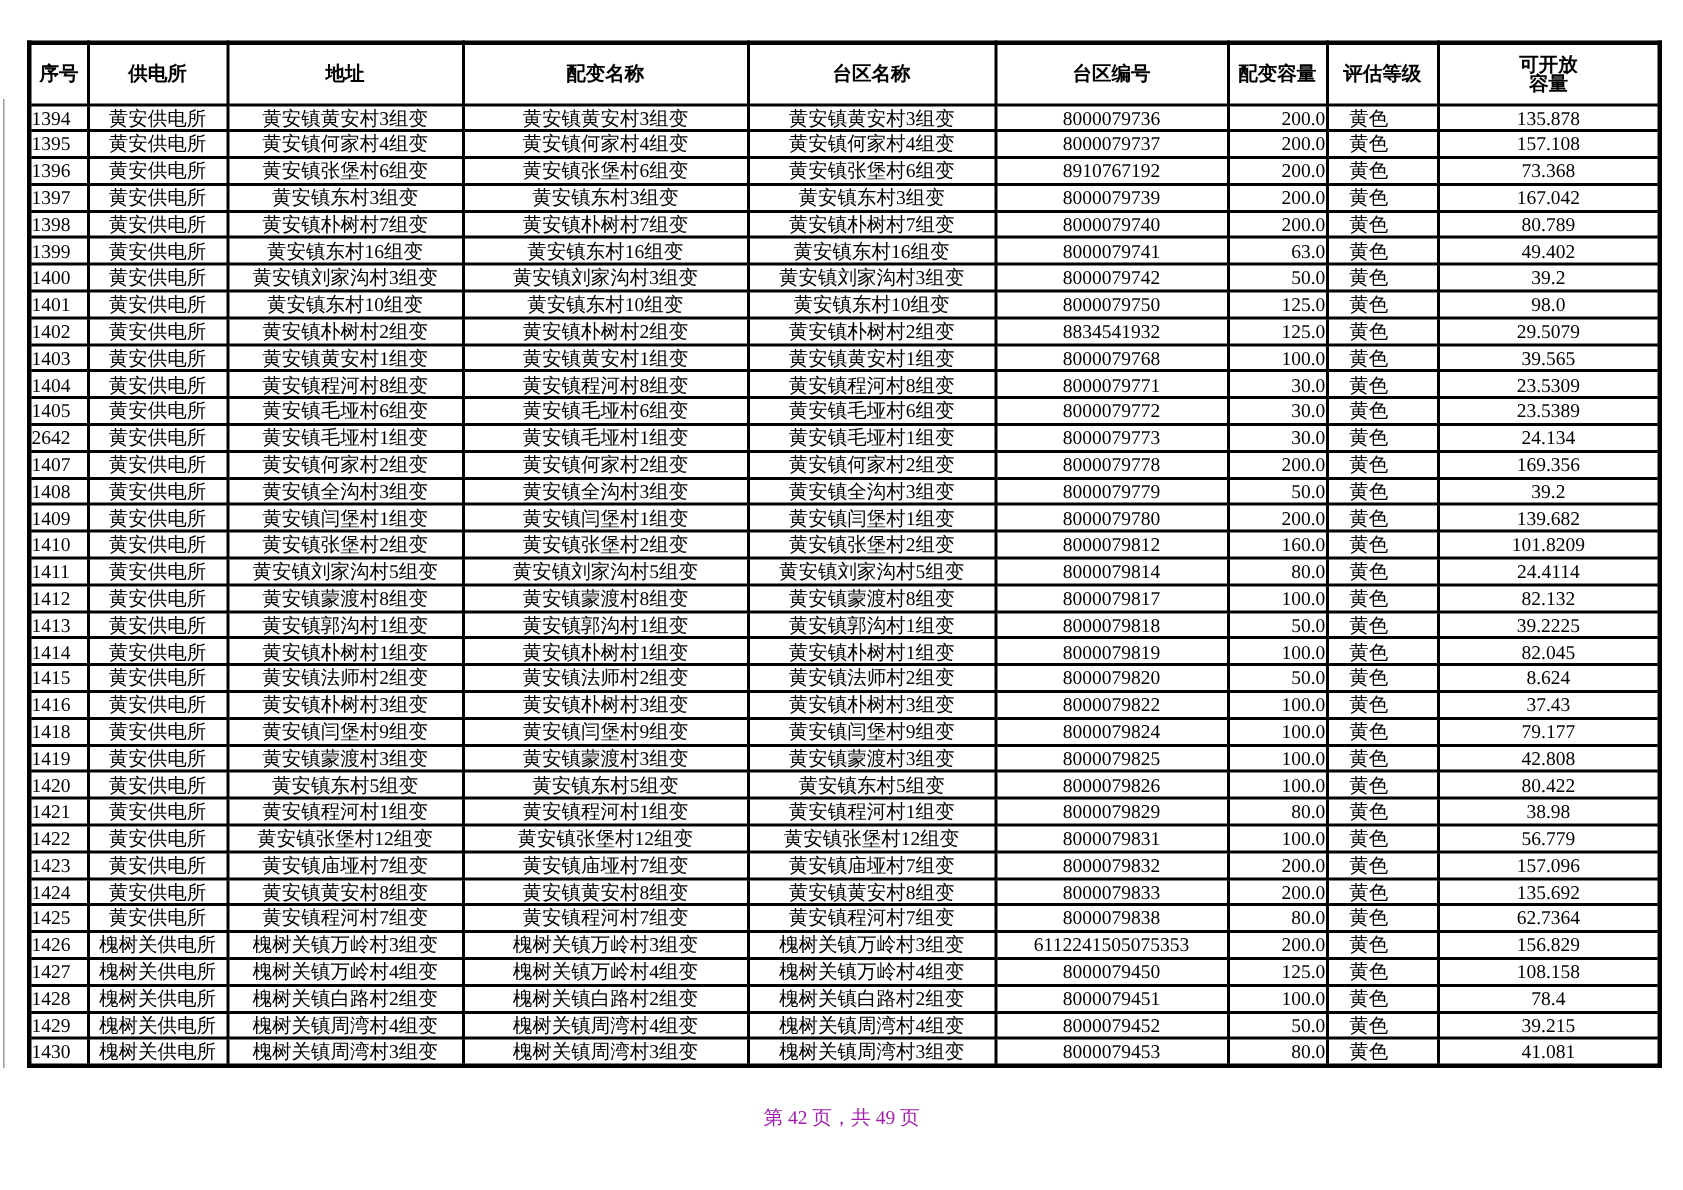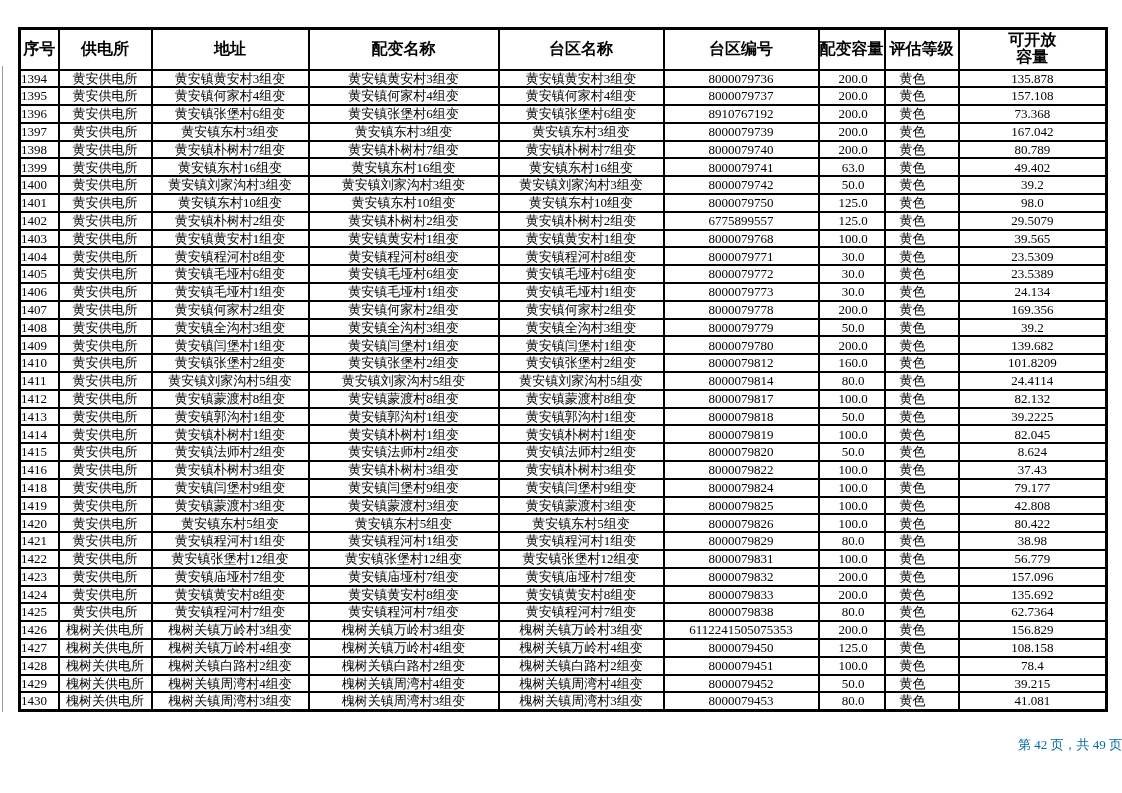--- a/index.html
+++ b/index.html
@@ -18,30 +18,30 @@
   }
   table.grid th, table.grid td{
     border:2px solid #000;
     padding:0;margin:0;
     overflow:hidden;white-space:nowrap;
     line-height:1.05;
   }
   table.grid thead tr{height:41px;}
   table.grid th{
     font-weight:bold;text-align:center;vertical-align:middle;
-    white-space:pre-line;font-size:16px;
+    white-space:pre-line;font-size:13px;
   }
   table.grid tbody tr{height:17.8px;}
   table.grid td{text-align:center;vertical-align:middle;}
   table.grid td:nth-child(1){padding-right:20px;}
-  table.grid td:nth-child(7){text-align:center;padding-left:3px;}
+  table.grid td:nth-child(7){text-align:right;padding-left:3px;}
   table.grid td:nth-child(8){text-align:left;padding-left:14px;}
   .footer{
     position:absolute;left:0;top:736px;width:1122px;
-    text-align:right;font-size:13px;color:#0369a1;
+    text-align:center;font-size:13px;color:#a21caf;
   }
 </style>
 </head>
 <body>
 
 <div class="page">
   <div class="edge-line"></div>
 
   <table class="grid">
     <colgroup>
@@ -157,21 +157,21 @@
           <td>125.0</td>
           <td>黄色</td>
           <td>98.0</td>
         </tr>
         <tr>
           <td>1402</td>
           <td>黄安供电所</td>
           <td>黄安镇朴树村2组变</td>
           <td>黄安镇朴树村2组变</td>
           <td>黄安镇朴树村2组变</td>
-          <td>6775899557</td>
+          <td>8834541932</td>
           <td>125.0</td>
           <td>黄色</td>
           <td>29.5079</td>
         </tr>
         <tr>
           <td>1403</td>
           <td>黄安供电所</td>
           <td>黄安镇黄安村1组变</td>
           <td>黄安镇黄安村1组变</td>
           <td>黄安镇黄安村1组变</td>
@@ -196,21 +196,21 @@
           <td>黄安供电所</td>
           <td>黄安镇毛垭村6组变</td>
           <td>黄安镇毛垭村6组变</td>
           <td>黄安镇毛垭村6组变</td>
           <td>8000079772</td>
           <td>30.0</td>
           <td>黄色</td>
           <td>23.5389</td>
         </tr>
         <tr>
-          <td>1406</td>
+          <td>2642</td>
           <td>黄安供电所</td>
           <td>黄安镇毛垭村1组变</td>
           <td>黄安镇毛垭村1组变</td>
           <td>黄安镇毛垭村1组变</td>
           <td>8000079773</td>
           <td>30.0</td>
           <td>黄色</td>
           <td>24.134</td>
         </tr>
         <tr>

